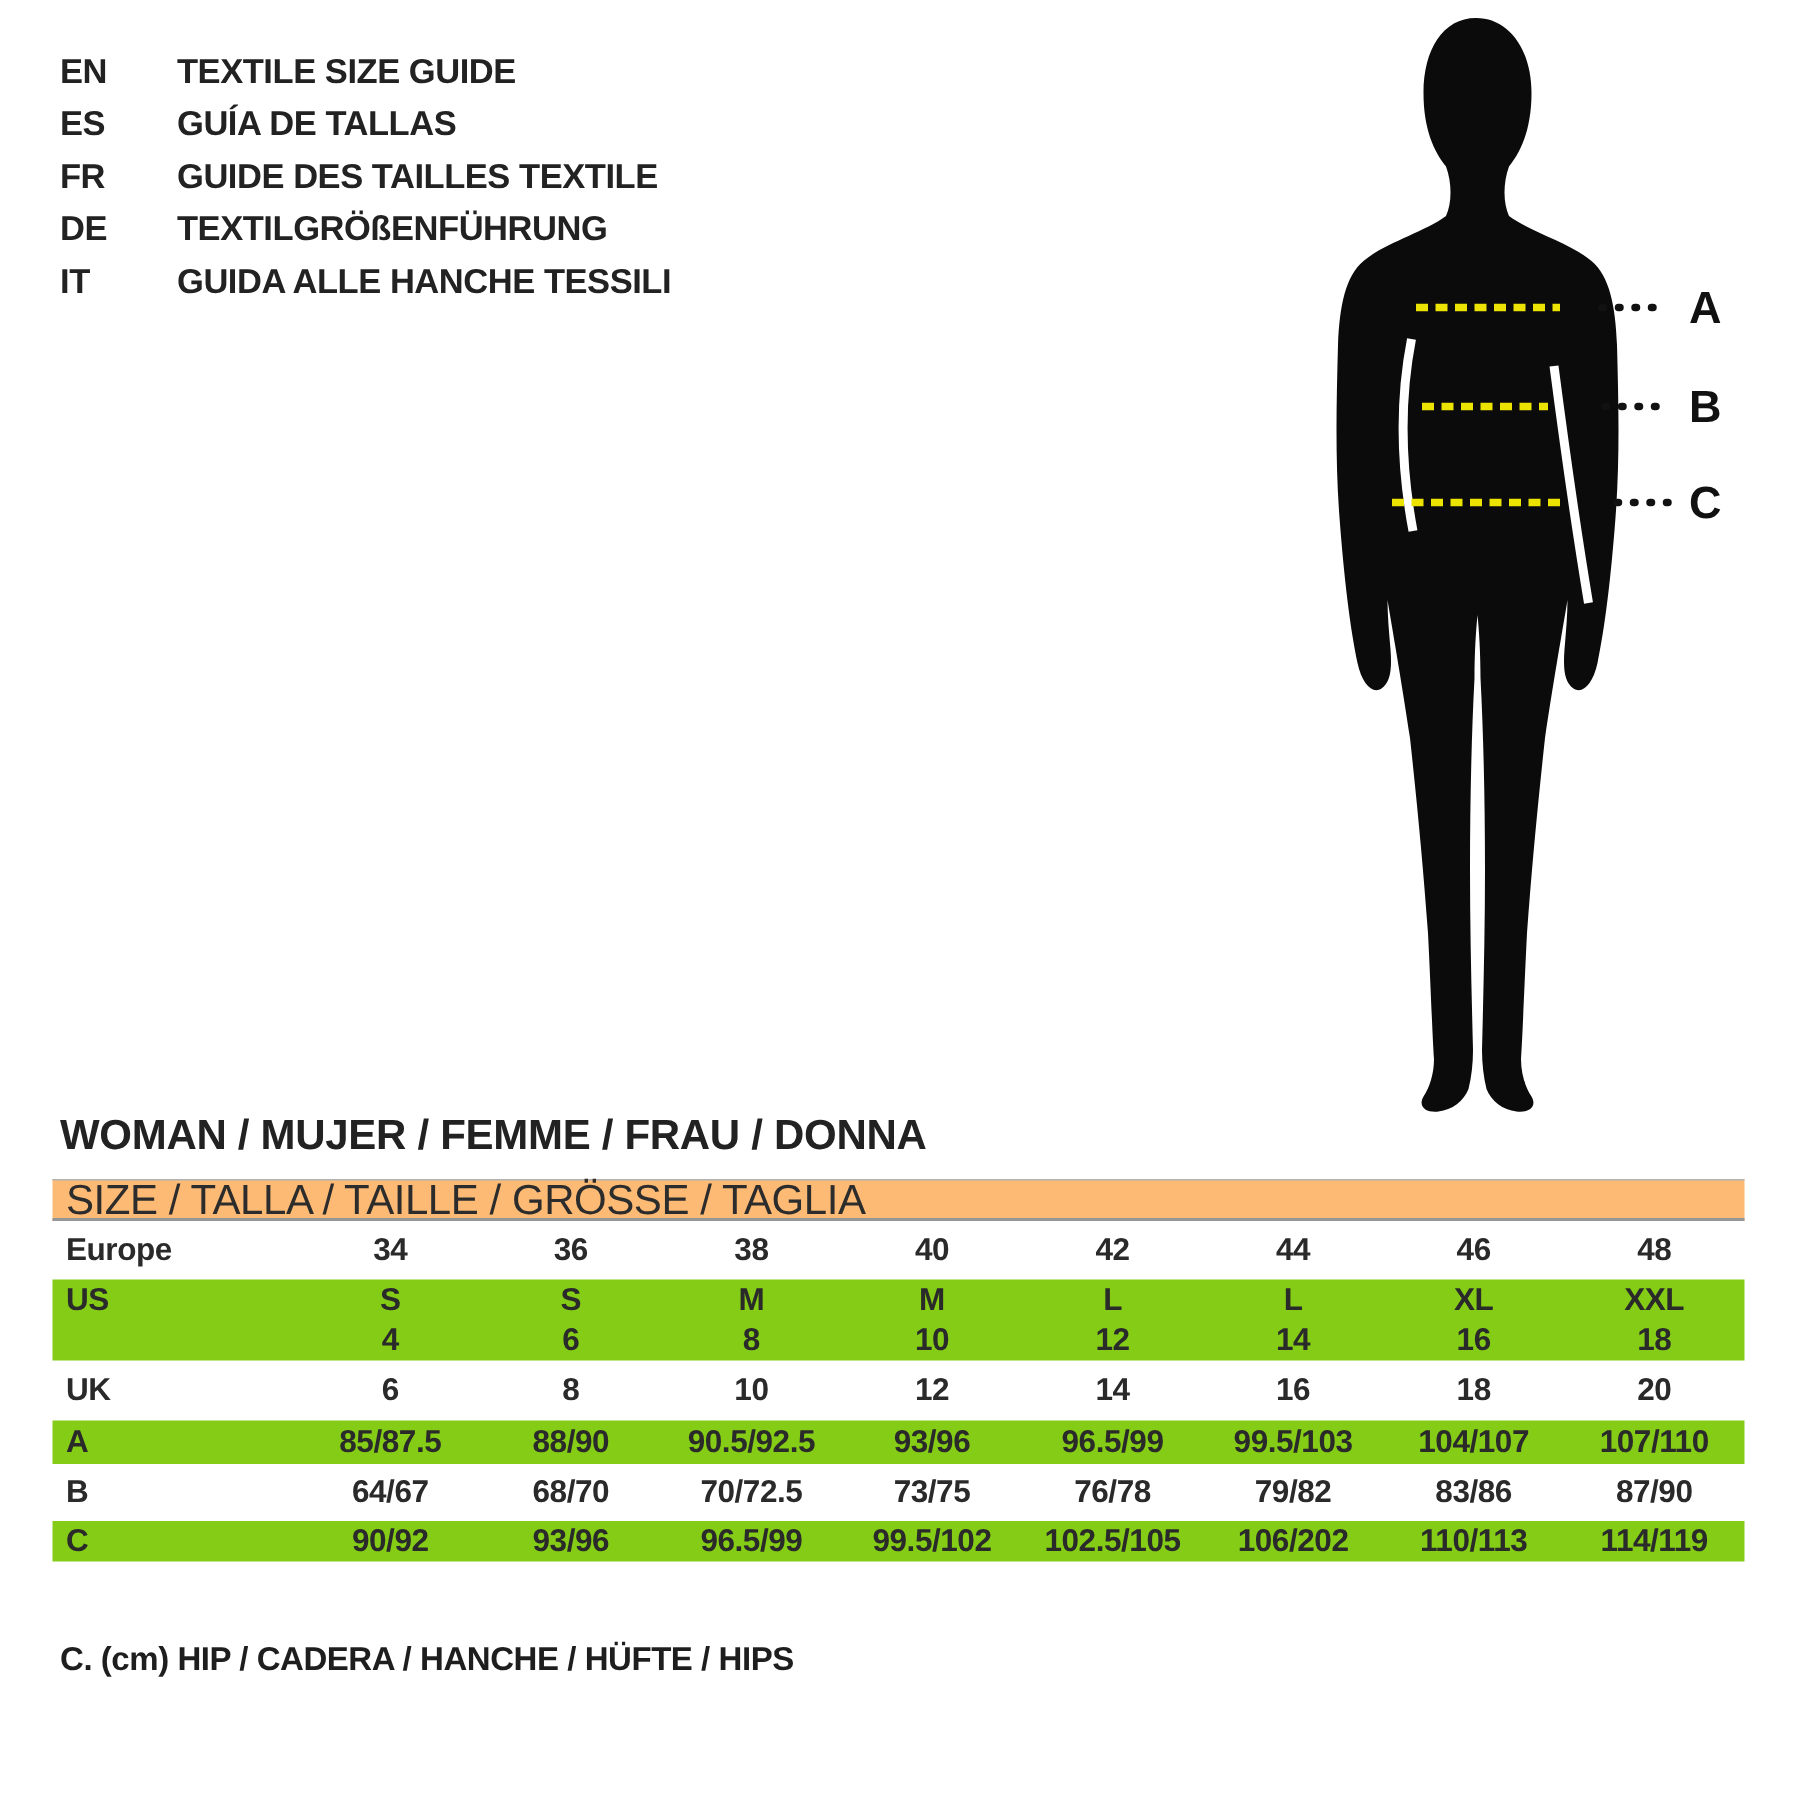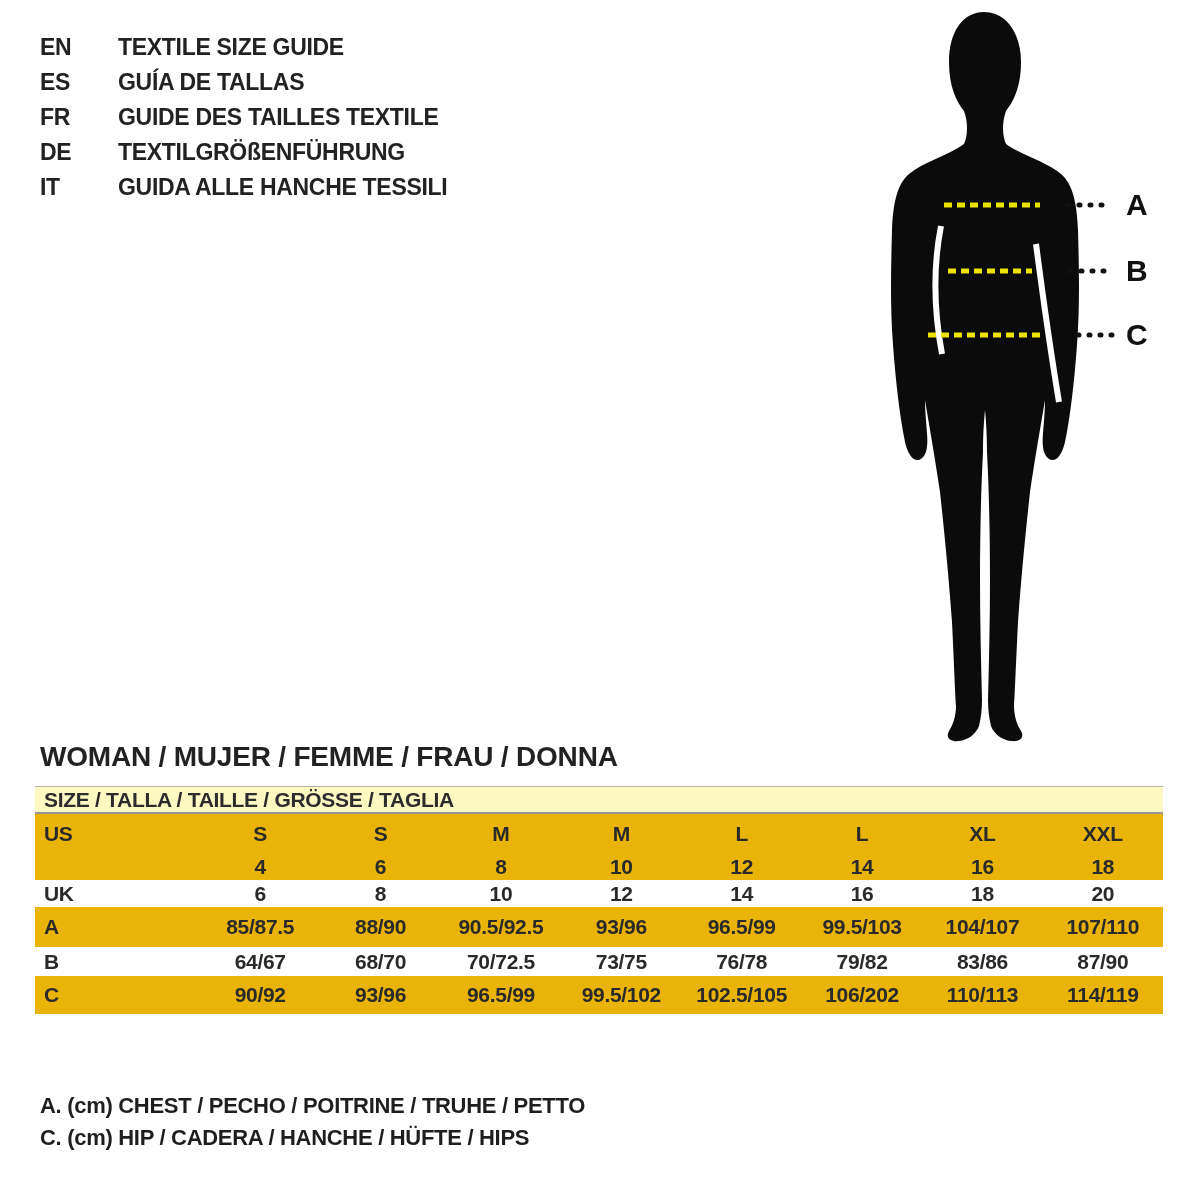--- a/index.html
+++ b/index.html
@@ -15,26 +15,26 @@
 
   
   .figure-wrap { position:absolute; left:880px; top:0; width:320px; height:760px; }
 
   
   .section-heading { position:absolute; left:40px; top:741px;
     font-size:28px; font-weight:bold; letter-spacing:-0.2px; }
 
   
   .size-table { position:absolute; left:35px; top:786px; width:1128px; }
-  .thead { height:28px; background:#fef9c3; border-top:1px solid #b2b2b2;
+  .thead { height:28px; background:#fdba74; border-top:1px solid #b2b2b2;
     border-bottom:2px solid #969696; display:flex; align-items:center;
-    padding-left:9px; font-size:21px; font-weight:bold; color:#2c2c2c;
+    padding-left:9px; font-size:28px; font-weight:normal; color:#2c2c2c;
     letter-spacing:-0.3px; }
   .trow { display:flex; align-items:center; }
-  .trow.shaded { background:#eab308; }
+  .trow.shaded { background:#84cc16; }
   .tbody .trow:nth-child(1){ height:39px; }
   .tbody .trow:nth-child(2){ height:27px; }
   .tbody .trow:nth-child(3){ height:27px; }
   .tbody .trow:nth-child(4){ height:40px;justify-content:center; }
   .tbody .trow:nth-child(5){ height:29px; }
   .tbody .trow:nth-child(6){ height:38px; }
   .tbody .trow:nth-child(7){ height:27px; }
   .tlabel { width:165px; padding-left:9px; font-size:21px; font-weight:bold;
     letter-spacing:-0.3px; color:#2a2a2a; }
   .tcell { flex:1; text-align:center; font-size:21px; font-weight:bold;
@@ -105,20 +105,31 @@
       <text x="246" y="345" font-size="30" font-weight="bold" fill="#111">C</text>
     </svg>
   </div>
 
   <div class="section-heading">WOMAN / MUJER / FEMME / FRAU / DONNA</div>
 
   <div class="size-table">
     <div class="thead">SIZE / TALLA / TAILLE / GRÖSSE / TAGLIA</div>
     <div class="tbody">
 
+      <div class="trow">
+        <div class="tlabel">Europe</div>
+        <div class="tcell">34</div>
+        <div class="tcell">36</div>
+        <div class="tcell">38</div>
+        <div class="tcell">40</div>
+        <div class="tcell">42</div>
+        <div class="tcell">44</div>
+        <div class="tcell">46</div>
+        <div class="tcell">48</div>
+      </div>
 
       <div class="trow shaded">
         <div class="tlabel">US</div>
         <div class="tcell">S</div>
         <div class="tcell">S</div>
         <div class="tcell">M</div>
         <div class="tcell">M</div>
         <div class="tcell">L</div>
         <div class="tcell">L</div>
         <div class="tcell">XL</div>
@@ -182,17 +193,16 @@
         <div class="tcell">102.5/105</div>
         <div class="tcell">106/202</div>
         <div class="tcell">110/113</div>
         <div class="tcell">114/119</div>
       </div>
 
     </div>
   </div>
 
   <div class="legend">
-    <div class="legend-line">A. (cm) CHEST / PECHO / POITRINE / TRUHE / PETTO</div>
     <div class="legend-line">C. (cm) HIP / CADERA / HANCHE / HÜFTE / HIPS</div>
   </div>
 
 </div>
 
 </body></html>

